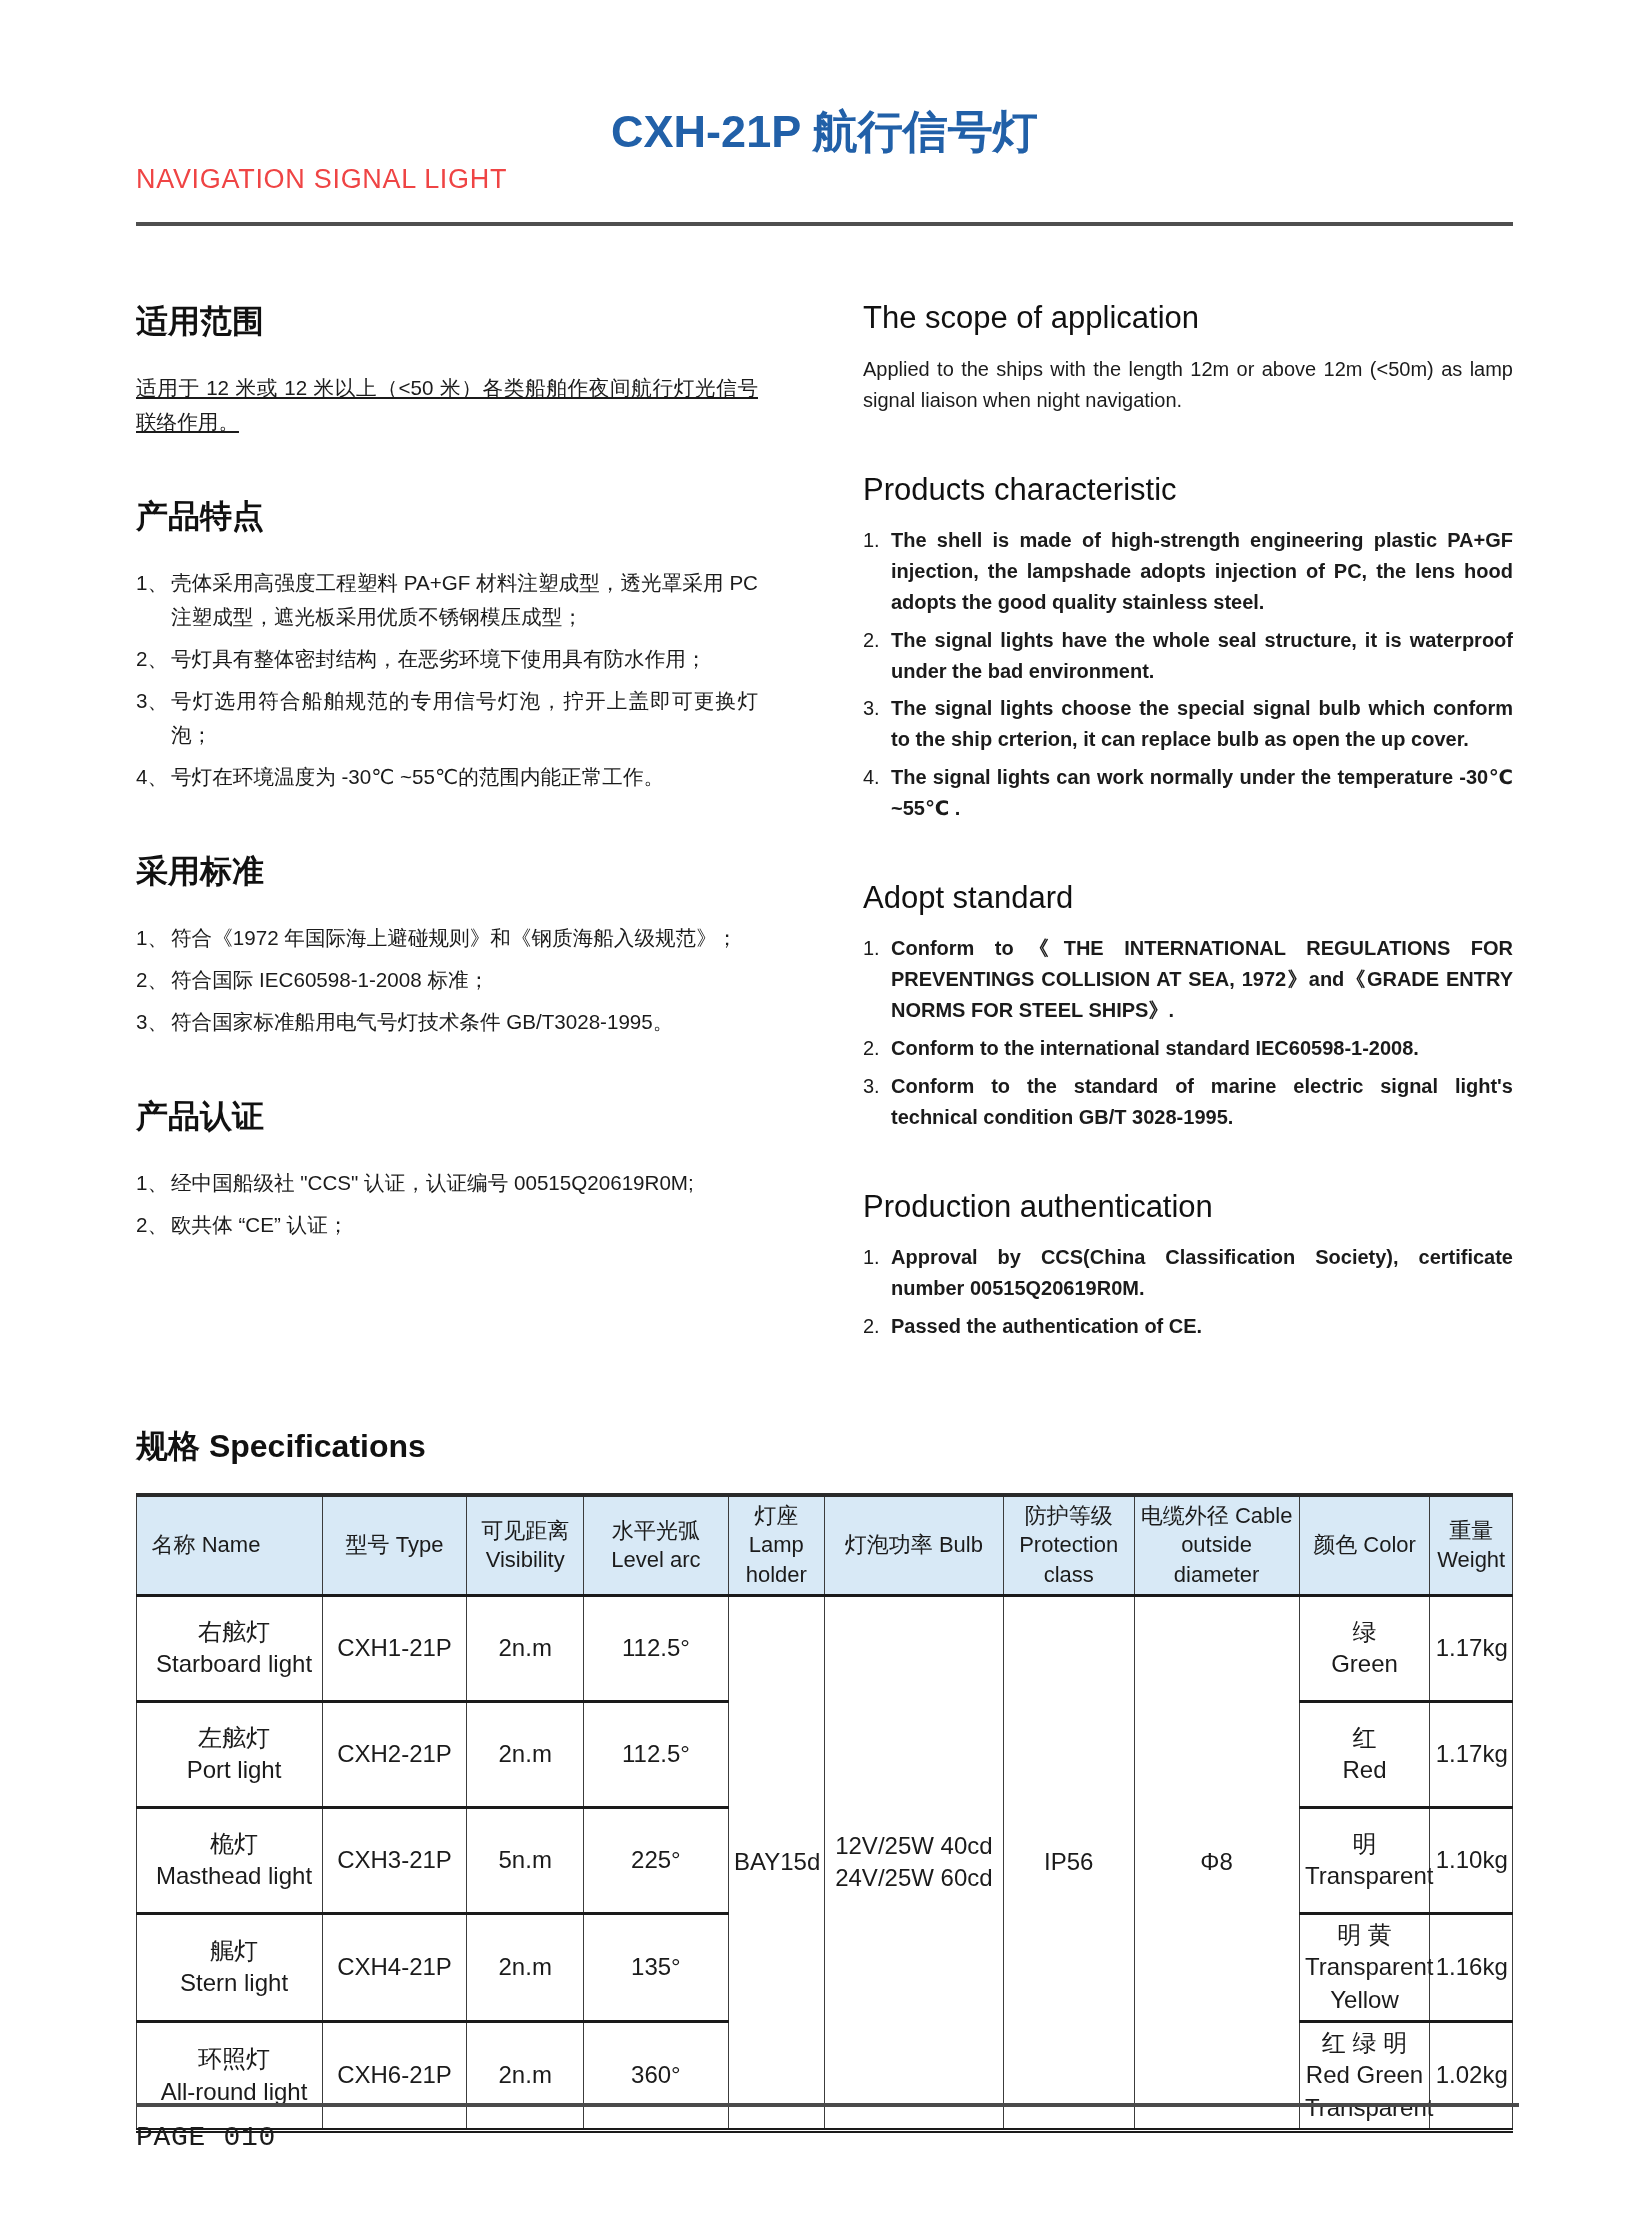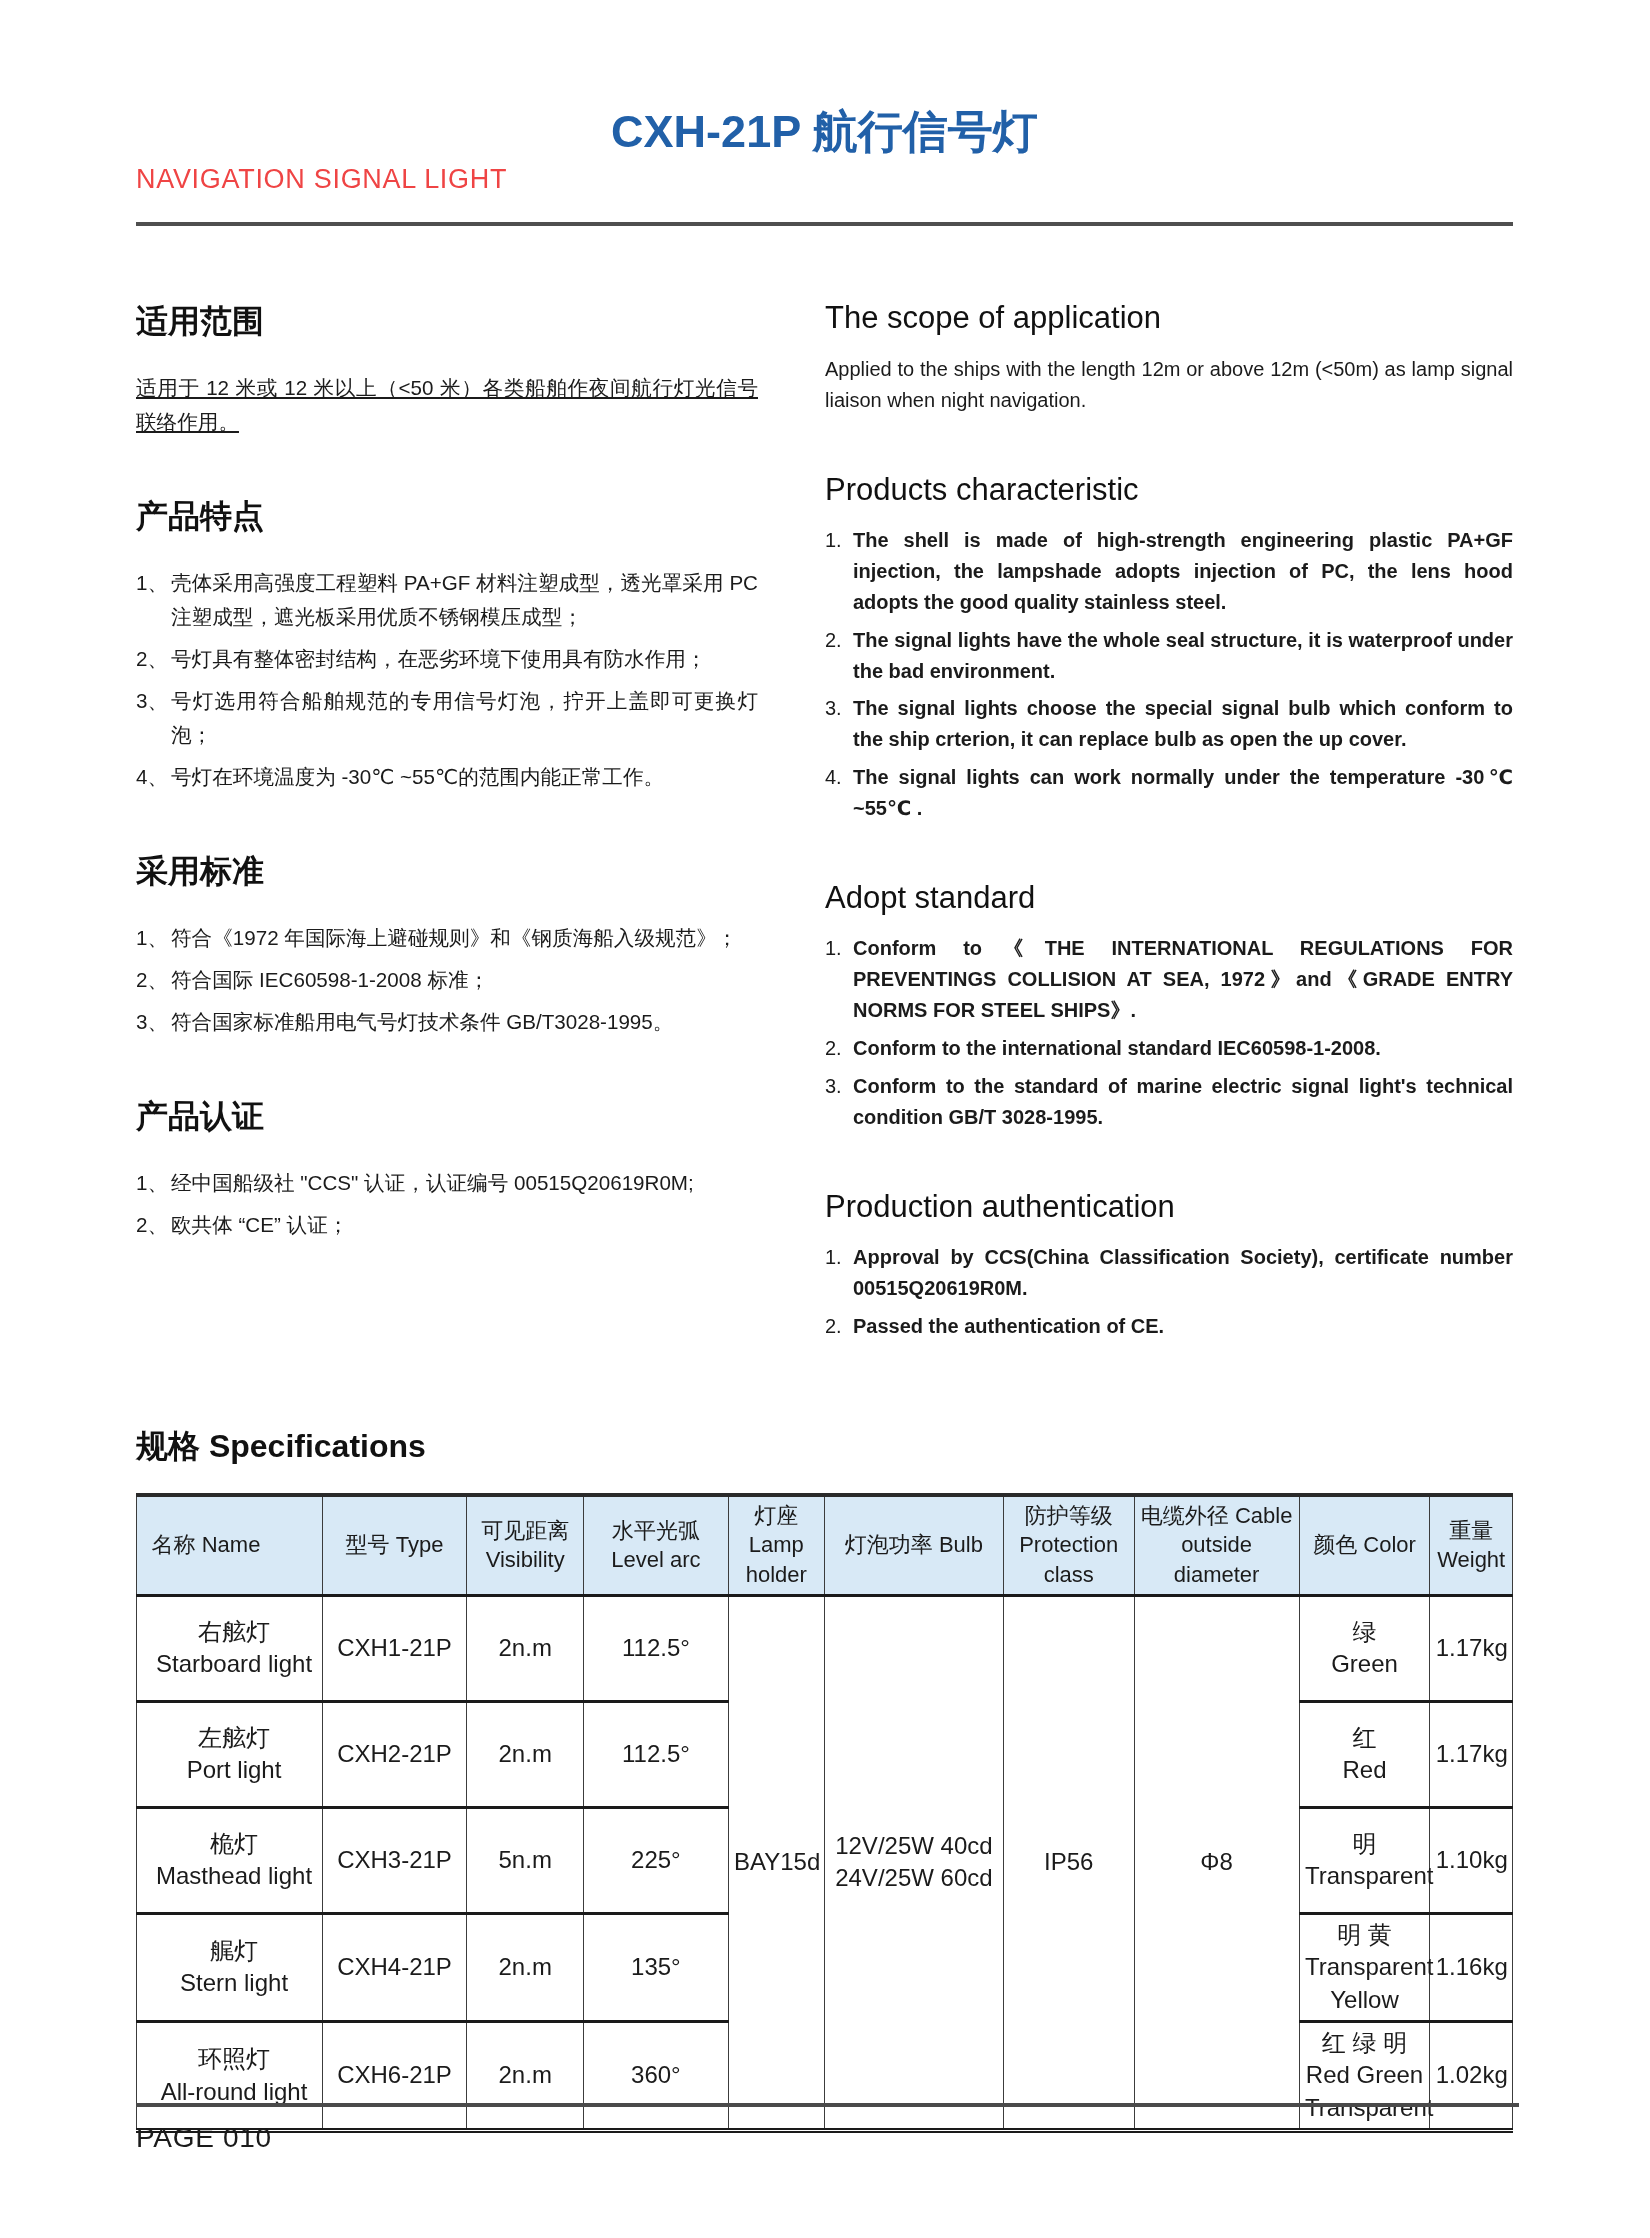--- a/index.html
+++ b/index.html
@@ -10,21 +10,21 @@
     color:#1b1b1b;
   }
   .page { position:relative; width:100%; height:100%; padding:106px 137px 0 136px; }
 
   
   .title-zh { font-size:45px; font-weight:700; color:#2160a8; line-height:1.15; margin-bottom:6.7px;text-align:center; }
   .title-en { font-size:27px; font-weight:400; color:#ef4444; letter-spacing:0.7px; margin-bottom:27px; }
   .rule { height:4px; background:#4f4f4f; }
 
   
-  .columns { display:flex; gap:67px; margin-top:74px; min-height:858px; align-items:flex-start; }
+  .columns { display:flex; gap:105px; margin-top:74px; min-height:858px; align-items:flex-start; }
   .col-left  { width:622px; flex:0 0 622px; }
   .col-right { flex:1; }
 
   .sec { margin-bottom:56px; }
   .h-zh { font-size:32px; font-weight:700; color:#111; margin-bottom:27px; }
   .h-en { font-size:31px; font-weight:400; color:#111; margin-bottom:17.3px; }
   .body-zh { font-size:20.6px; line-height:1.65; text-align:justify;text-decoration:underline; }
   .body-en { font-size:20px; line-height:1.55; text-align:justify; }
 
   .list .li { display:flex; font-size:20.6px; line-height:1.65; margin-bottom:8px; }
@@ -64,21 +64,21 @@
   table.specs th.left { text-align:left; padding-left:14.6px; }
   table.specs td {
     font-size:24px; line-height:1.35; text-align:center; vertical-align:middle;
     height:106px; border-left:1.3px solid #3c3c3c; border-top:3.3px solid #1a1a1a;
     padding:4px 5.3px; background:#fff;
   }
   table.specs td.left { text-align:center; padding-left:14.6px; }
   table.specs td .stack { display:block; }
 
   
-  .footer { position:absolute; left:136px; right:131px; top:2103px; }
+  .footer { position:absolute; left:136px; right:131px; top:2103px;font-family:Liberation Mono, monospace; }
   .footer .rule { height:4px; background:#4a4a4a; margin-bottom:14.6px; }
   .footer-text { font-size:28px; color:#1b1b1b; letter-spacing:0.7px; }
 </style>
 </head>
 <body>
 
 <div class="page">
 
   <h1 class="title-zh">CXH-21P 航行信号灯</h1>
   <div class="title-en">NAVIGATION SIGNAL LIGHT</div>

